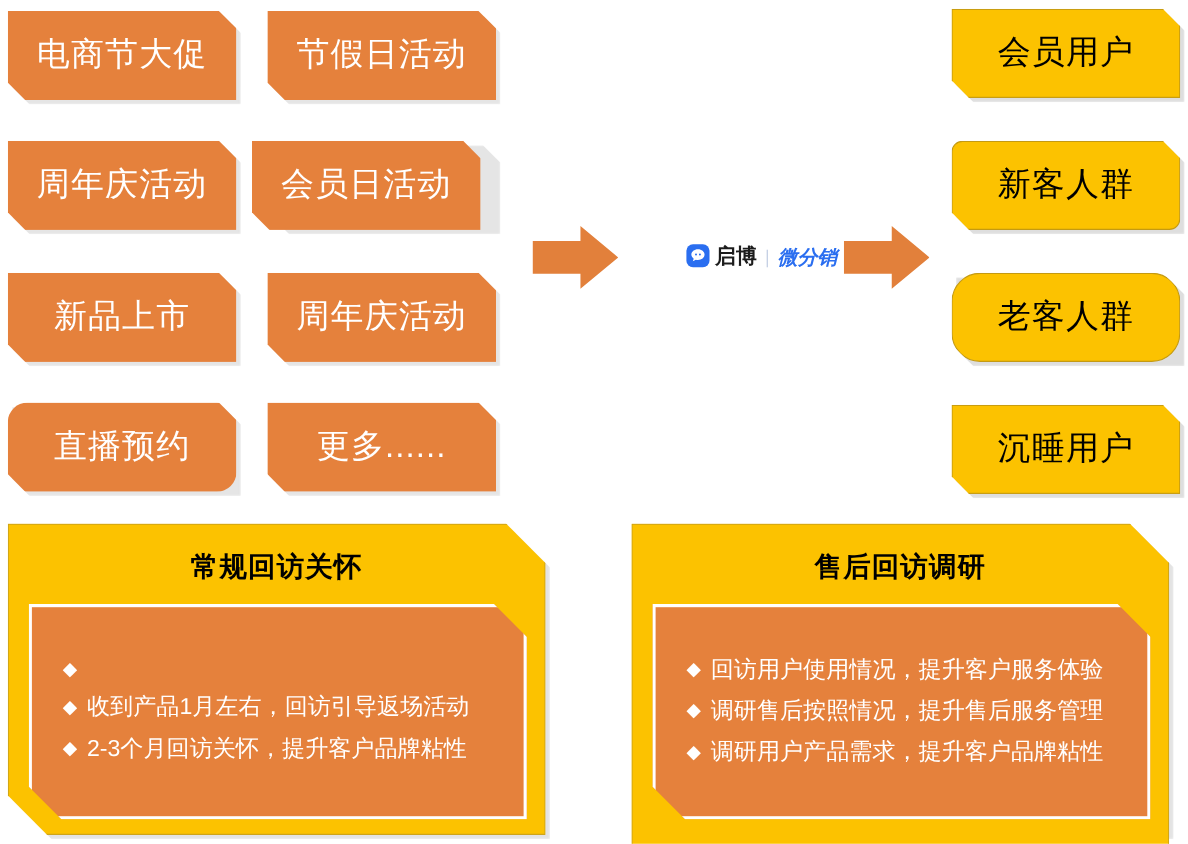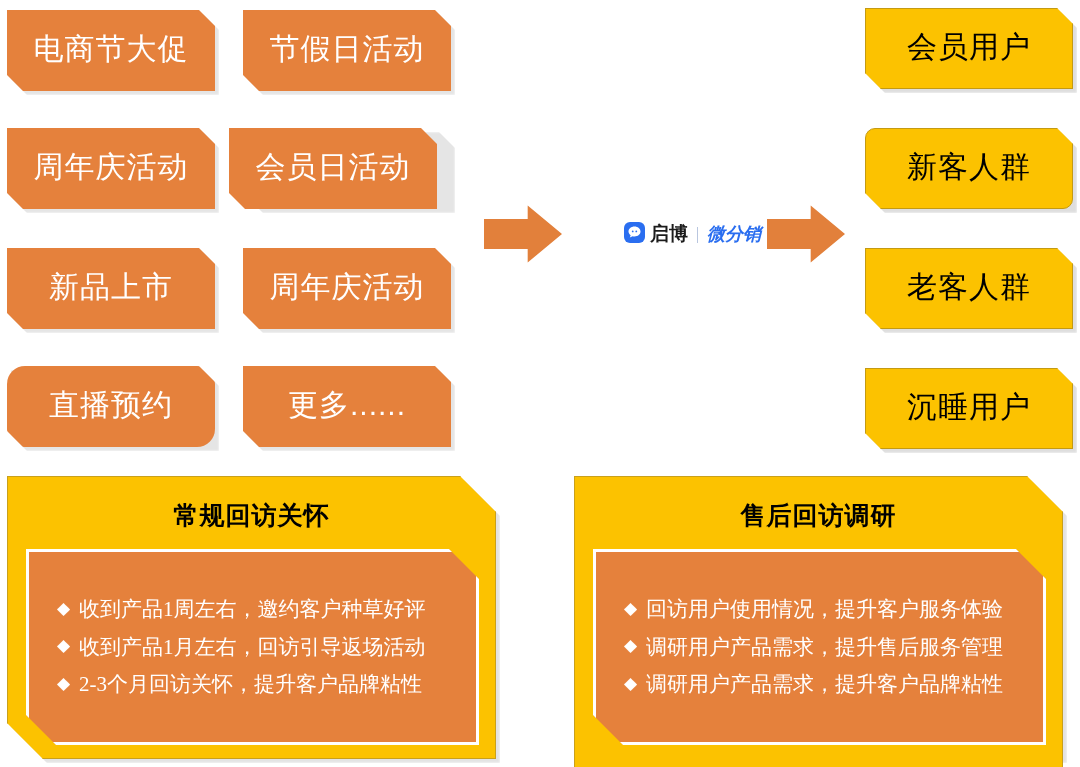--- a/index.html
+++ b/index.html
@@ -221,38 +221,37 @@
     <div class="ychip" style="left:865px;top:8px;">
       <span>会员用户</span>
     </div>
 
     <div class="ychip-shadow abs" style="left:869px;top:132px;"></div>
     <div class="ychip" style="left:865px;top:128px;border-radius:10px;">
       <span>新客人群</span>
     </div>
 
     <div class="ychip-shadow abs" style="left:869px;top:252px;"></div>
-    <div class="ychip" style="left:865px;top:248px;">
+    <div class="ychip" style="left:865px;top:248px;border-radius:26px;">
       <span>老客人群</span>
     </div>
 
     <div class="ychip-shadow abs" style="left:869px;top:372px;"></div>
     <div class="ychip" style="left:865px;top:368px;">
       <span>沉睡用户</span>
     </div>
   </div>
 
   <div class="panel-shadow" style="left:11px;top:480px;width:489px;height:283px;"></div>
-  <div class="panel" style="left:7px;top:476px;width:489px;height:283px;font-family:Liberation Serif, serif;">
+  <div class="panel" style="left:7px;top:476px;width:489px;height:283px;">
     <div class="panel-title" style="top:22px;">常规回访关怀</div>
 
     <div class="inner" style="left:18px;top:72px;width:453px;height:196px;padding:0 0 0 28px;">
       <div class="bullet-row" style="margin-bottom:13px;">
         <span class="bullet-mark">◆</span>
-        <span>收到产品1周左右，邀约客户种草好评</span>
       </div>
       <div class="bullet-row" style="margin-bottom:13px;">
         <span class="bullet-mark">◆</span>
         <span>收到产品1月左右，回访引导返场活动</span>
       </div>
       <div class="bullet-row">
         <span class="bullet-mark">◆</span>
         <span>2-3个月回访关怀，提升客户品牌粘性</span>
       </div>
     </div>
@@ -262,21 +261,21 @@
   <div class="panel" style="left:574px;top:476px;width:489px;height:347px;">
     <div class="panel-title" style="top:22px;">售后回访调研</div>
 
     <div class="inner" style="left:18px;top:72px;width:453px;height:196px;padding:0 0 0 28px;">
       <div class="bullet-row" style="margin-bottom:13px;">
         <span class="bullet-mark">◆</span>
         <span>回访用户使用情况，提升客户服务体验</span>
       </div>
       <div class="bullet-row" style="margin-bottom:13px;">
         <span class="bullet-mark">◆</span>
-        <span>调研用户产品需求，提升售后服务管理</span>
+        <span>调研售后按照情况，提升售后服务管理</span>
       </div>
       <div class="bullet-row">
         <span class="bullet-mark">◆</span>
         <span>调研用户产品需求，提升客户品牌粘性</span>
       </div>
     </div>
   </div>
 
 </div>
 

